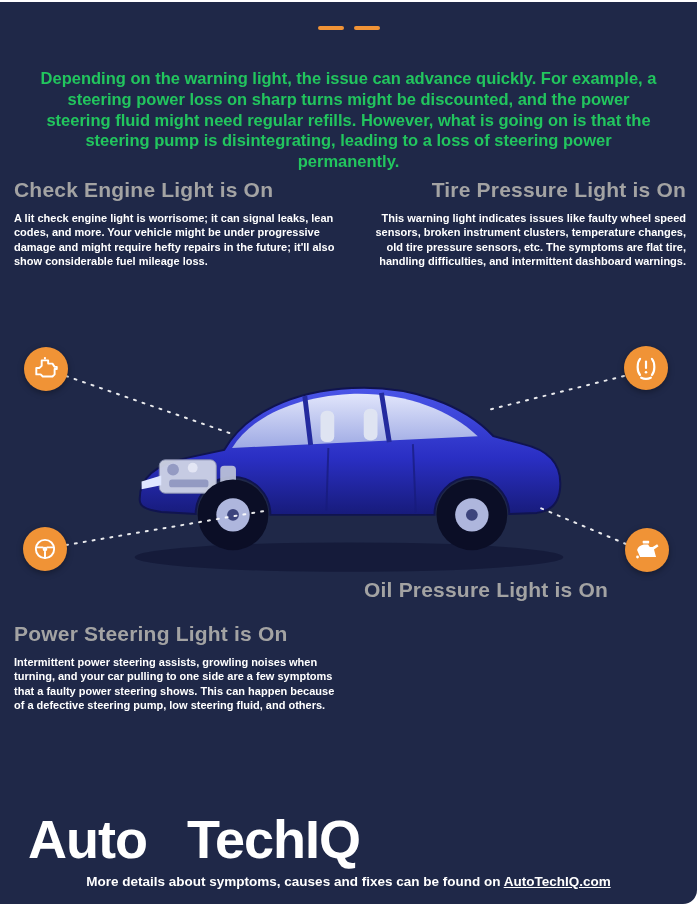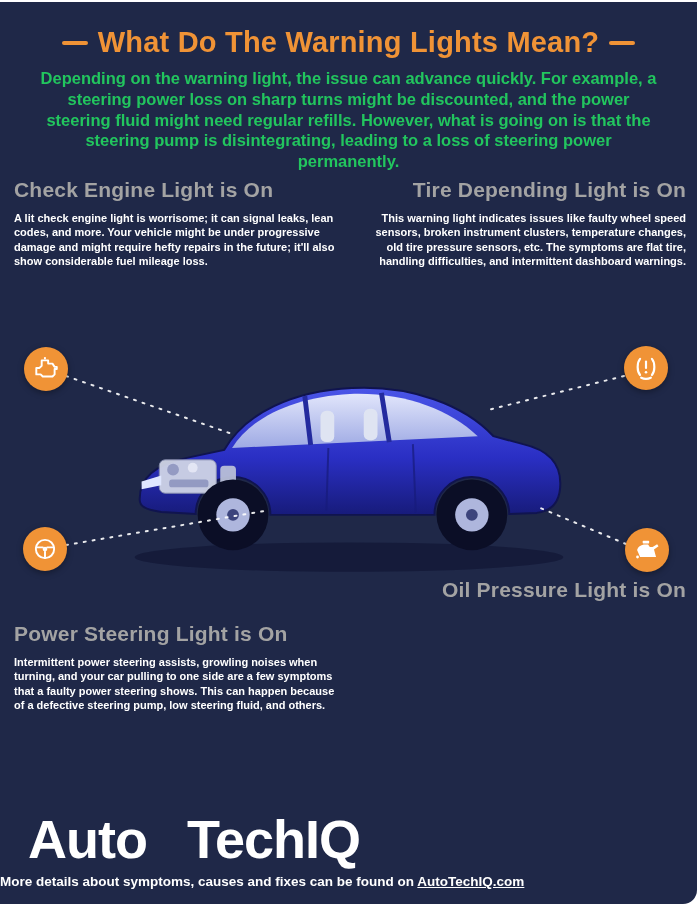--- a/index.html
+++ b/index.html
@@ -41,21 +41,21 @@
   .section h2 {
     color:#a3a3a3; font-size:21px; font-weight:700; margin-bottom:9px;
     letter-spacing:0.2px;
   }
   .section p {
     font-size:11px; line-height:1.31; font-weight:600; color:#ffffff;
   }
   #sec-check  { left:14px;  top:176px; text-align:left;  width:322px; }
   #sec-tire   { right:11px; top:176px; text-align:right; width:330px; }
   #sec-steer  { left:14px;  top:576px; text-align:left;  width:322px;margin-top:44px; }
-  #sec-oil    { right:11px; top:576px; text-align:right; width:330px; }
+  #sec-oil    { right:3px; top:576px; width:330px; }
   
   .car-wrap { position:absolute; left:118px; top:332px; width:462px; }
   .car-wrap svg { display:block; width:100%; height:auto; }
   .lines-overlay {
     position:absolute; inset:0; width:697px; height:902px; pointer-events:none;
   }
   .callout-icon {
     position:absolute; width:44px; height:44px; border-radius:50%;
     background:#f09336; display:flex; align-items:center; justify-content:center;
     box-shadow:0 2px 6px rgba(0,0,0,0.35);
@@ -67,46 +67,45 @@
   .callout-icon svg { width:28px; height:28px; }
   
   .logo {
     position:absolute; left:28px; top:806px;
     font-size:54px; font-weight:800; color:#ffffff; letter-spacing:-1px;
     white-space:nowrap;
   }
   .logo .lt-light { font-weight:800;margin-left:40px; }
   .footer {
     position:absolute; left:0; top:872px; width:100%;
-    font-size:13.5px; font-weight:600; color:#ffffff;
+    text-align:center; font-size:13.5px; font-weight:600; color:#ffffff;
   }
   .footer a {
     color:#ffffff; text-decoration:underline; cursor:pointer;
   }
 </style>
 </head>
 <body>
 
 <div class="poster">
 
   <div class="title-row">
     <span class="title-rule"></span>
-    <h1 class="page-title">What Do The Warning Lights Mean?</h1>
     <span class="title-rule"></span>
   </div>
 
   <p class="intro">Depending on the warning light, the issue can advance quickly. For example, a steering power loss on sharp turns might be discounted, and the power steering fluid might need regular refills. However, what is going on is that the steering pump is disintegrating, leading to a loss of steering power permanently.</p>
 
   <div class="section" id="sec-check">
     <h2>Check Engine Light is On</h2>
     <p>A lit check engine light is worrisome; it can signal leaks, lean codes, and more. Your vehicle might be under progressive damage and might require hefty repairs in the future; it'll also show considerable fuel mileage loss.</p>
   </div>
 
   <div class="section" id="sec-tire">
-    <h2>Tire Depending Light is On</h2>
+    <h2>Tire Pressure Light is On</h2>
     <p>This warning light indicates issues like faulty wheel speed sensors, broken instrument clusters, temperature changes, old tire pressure sensors, etc. The symptoms are flat tire, handling difficulties, and intermittent dashboard warnings.</p>
   </div>
 
   <div class="section" id="sec-steer">
     <h2>Power Steering Light is On</h2>
     <p>Intermittent power steering assists, growling noises when turning, and your car pulling to one side are a few symptoms that a faulty power steering shows. This can happen because of a defective steering pump, low steering fluid, and others.</p>
   </div>
 
   <div class="section" id="sec-oil">
     <h2>Oil Pressure Light is On</h2>

